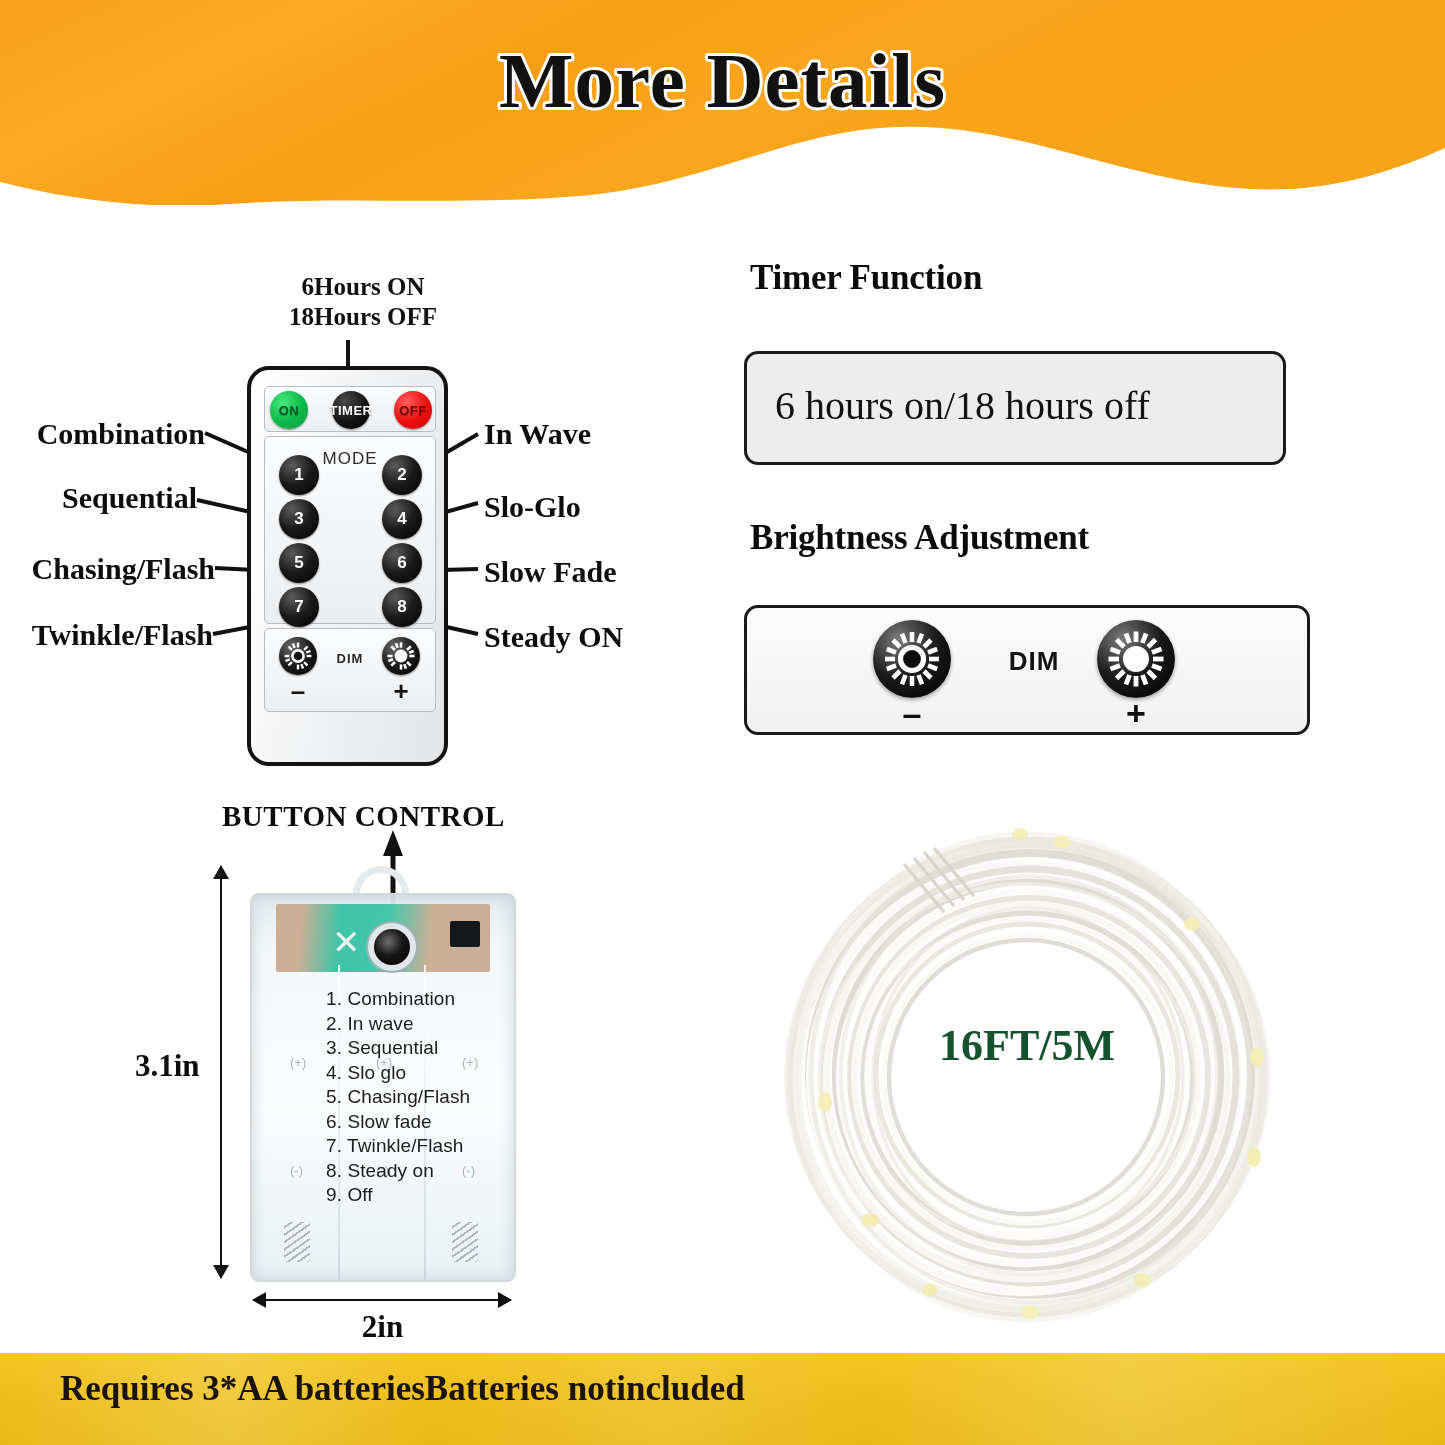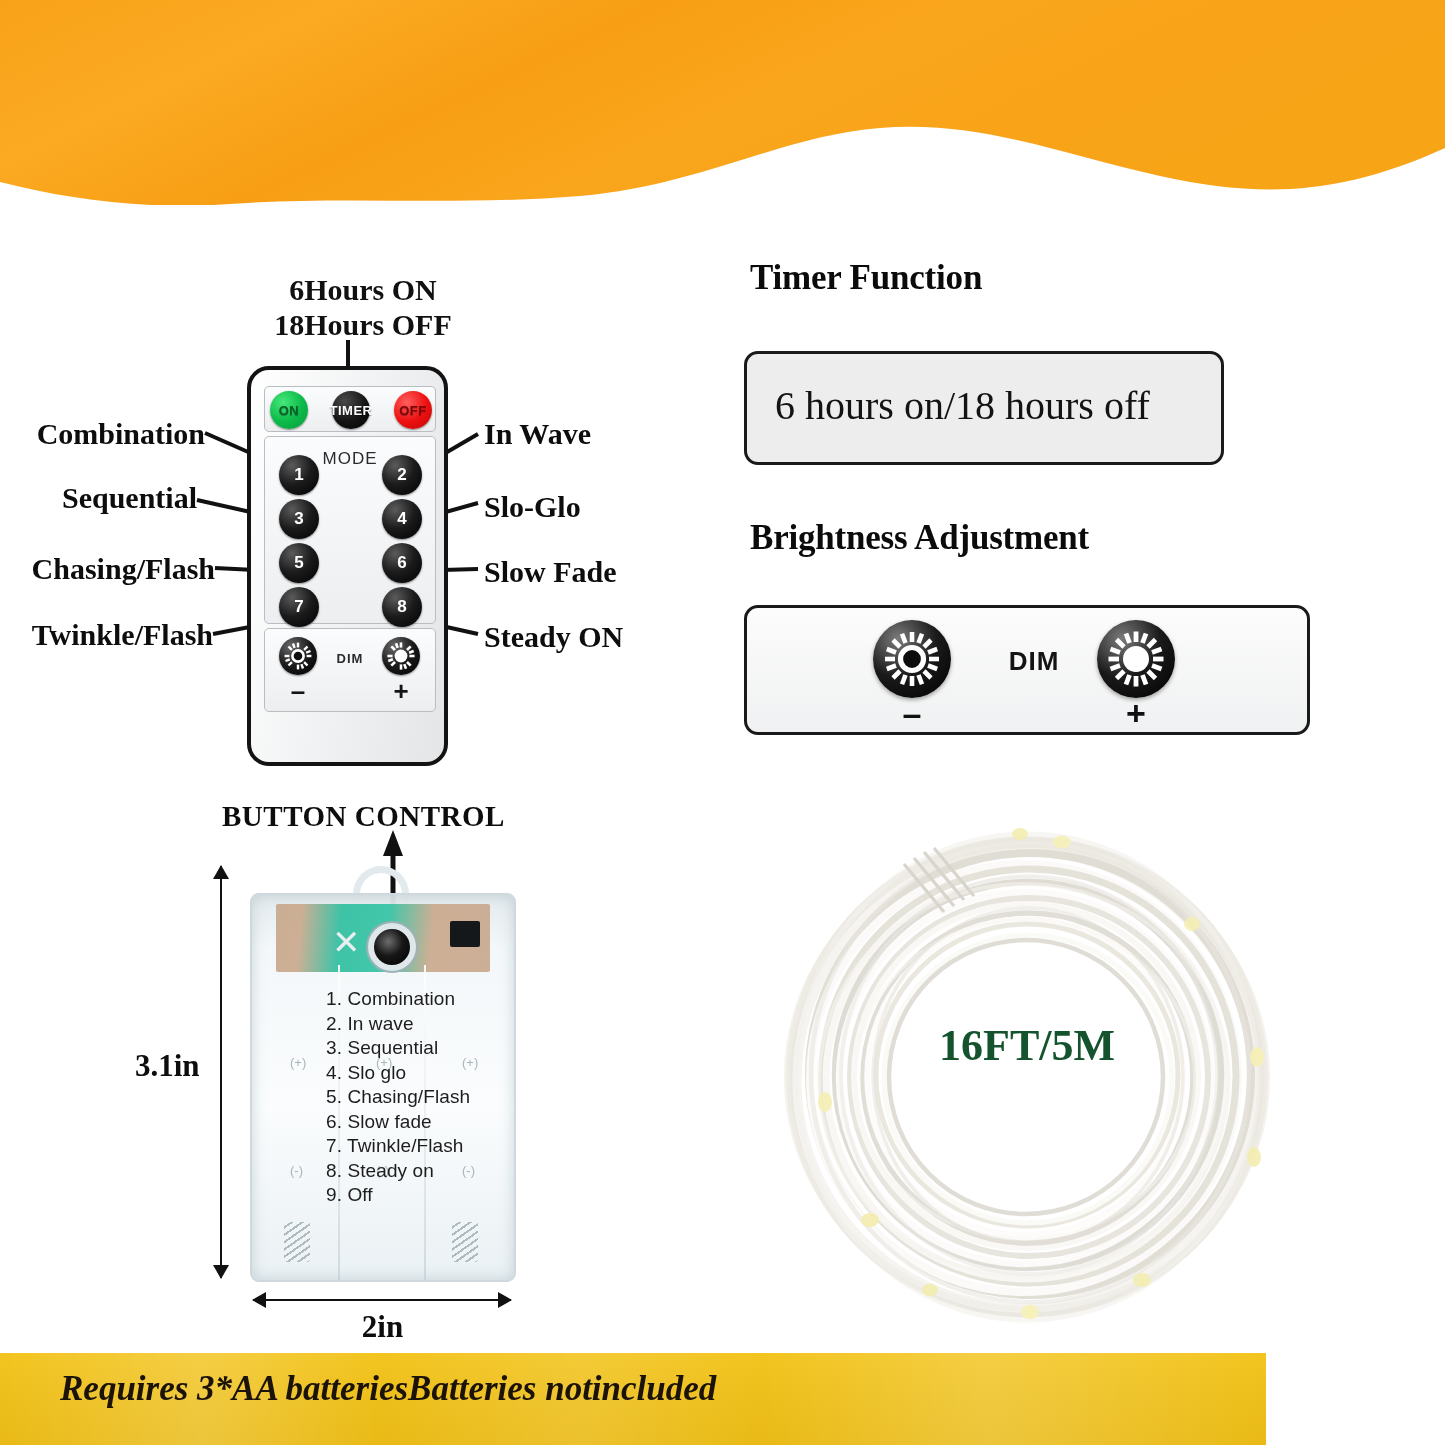--- a/index.html
+++ b/index.html
@@ -38,24 +38,23 @@
     paint-order: stroke fill;
     text-shadow:
        3px 0 0 #fff, -3px 0 0 #fff, 0 3px 0 #fff, 0 -3px 0 #fff,
        2px 2px 0 #fff, -2px 2px 0 #fff, 2px -2px 0 #fff, -2px -2px 0 #fff;
   }
 
   
   #footer-banner {
     position: absolute;
     left: 0; top: 1353px;
-    width: 1266px;
+    width: 1445px;
     height: 92px;
     background: linear-gradient(180deg,#f3c520 0%, #eec01c 40%, #e9ba16 100%);
-    font-style: italic;
   }
   #footer-banner::before{
     content:"";
     position:absolute; left:0; top:0; width:100%; height:100%;
     background:
       linear-gradient(90deg, rgba(255,255,255,0.00) 0%, rgba(255,255,255,0.16) 16%, rgba(255,255,255,0.0) 30%,
                              rgba(255,255,255,0.10) 46%, rgba(255,255,255,0.0) 60%,
                              rgba(255,255,255,0.16) 78%, rgba(255,255,255,0.0) 100%);
   }
   #footer-text {
@@ -68,21 +67,21 @@
     letter-spacing: 0px;
     z-index: 2;
   }
 
   
   #timer-note {
     position: absolute;
     left: 238px; top: 272px;
     width: 250px;
     text-align: center;
-    font-size: 30px;
+    font-size: 25px;
     font-weight: 600;
     color: #111;
     line-height: 1.18;
   }
   #timer-note div { white-space: nowrap; }
 
   
   #remote {
     position: absolute;
     left: 247px; top: 366px;
@@ -349,21 +348,21 @@
     color: #0b0b0b;
     letter-spacing: -.2px;
     text-align: right;
   }
   #timer-title      { left: 750px; top: 258px; }
   #brightness-title { left: 750px; top: 518px; }
 
   #timer-card {
     position: absolute;
     left: 744px; top: 351px;
-    width: 480px; height: 114px;
+    width: 542px; height: 114px;
     border: 3px solid #1a1a1a;
     border-radius: 14px;
     background: #ededed;
     box-sizing: border-box;
   }
   #timer-card-text {
     position: absolute;
     left: 28px; top: 28px;
     font-size: 40px;
     color: #131313;
@@ -449,20 +448,21 @@
           <stop offset="82%" stop-color="#F8A318"></stop>
           <stop offset="100%" stop-color="#F7A417"></stop>
         </linearGradient>
       </defs>
       <path d="M0,0 L1445,0 L1445,148 C1340,196 1260,198 1160,176
                C1060,154 980,120 880,128
                C780,136 700,186 580,196
                C460,206 340,196 230,204
                C150,210 70,200 0,182 Z" fill="url(#gOrange)"></path>
     </svg>
+    <div id="header-title">More Details</div>
   </div>
 
   <div id="timer-note">
     <div>6Hours ON</div>
     <div>18Hours OFF</div>
   </div>
 
   <svg style="position:absolute;left:0;top:0;width:1445px;height:1445px;pointer-events:none;">
 
     <line x1="348" y1="340" x2="348" y2="366" stroke="#111" stroke-width="4"></line>

